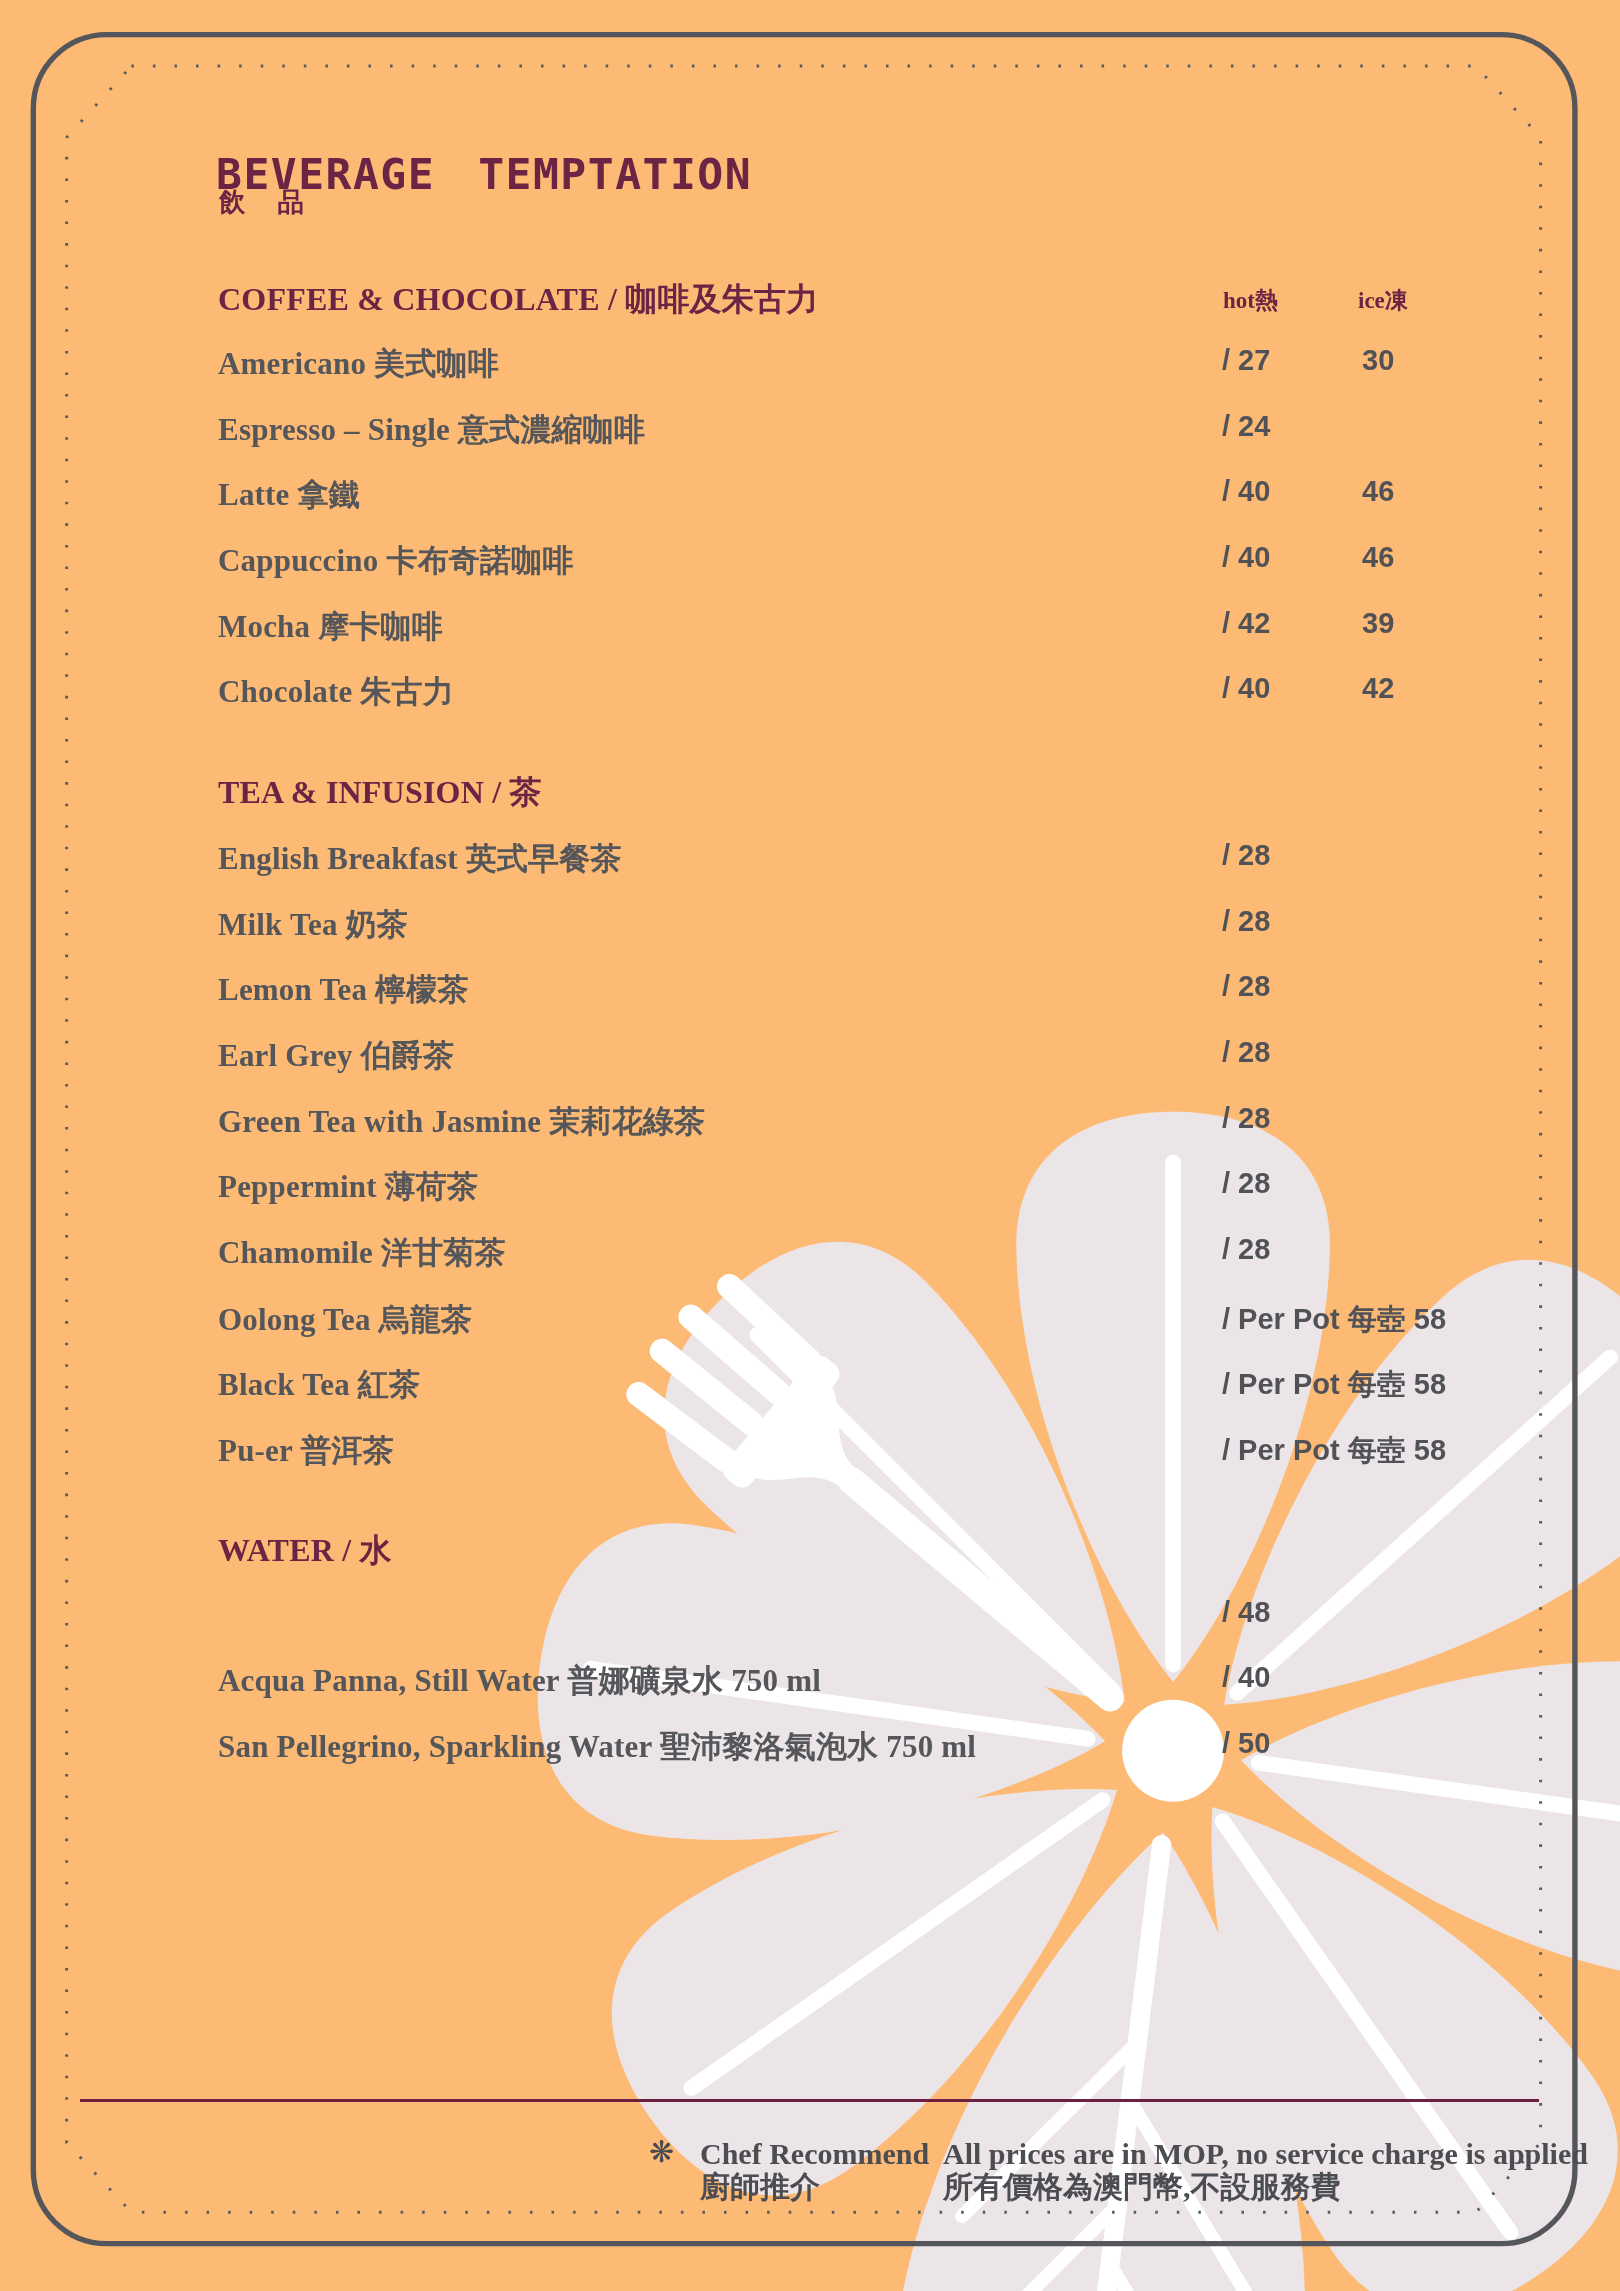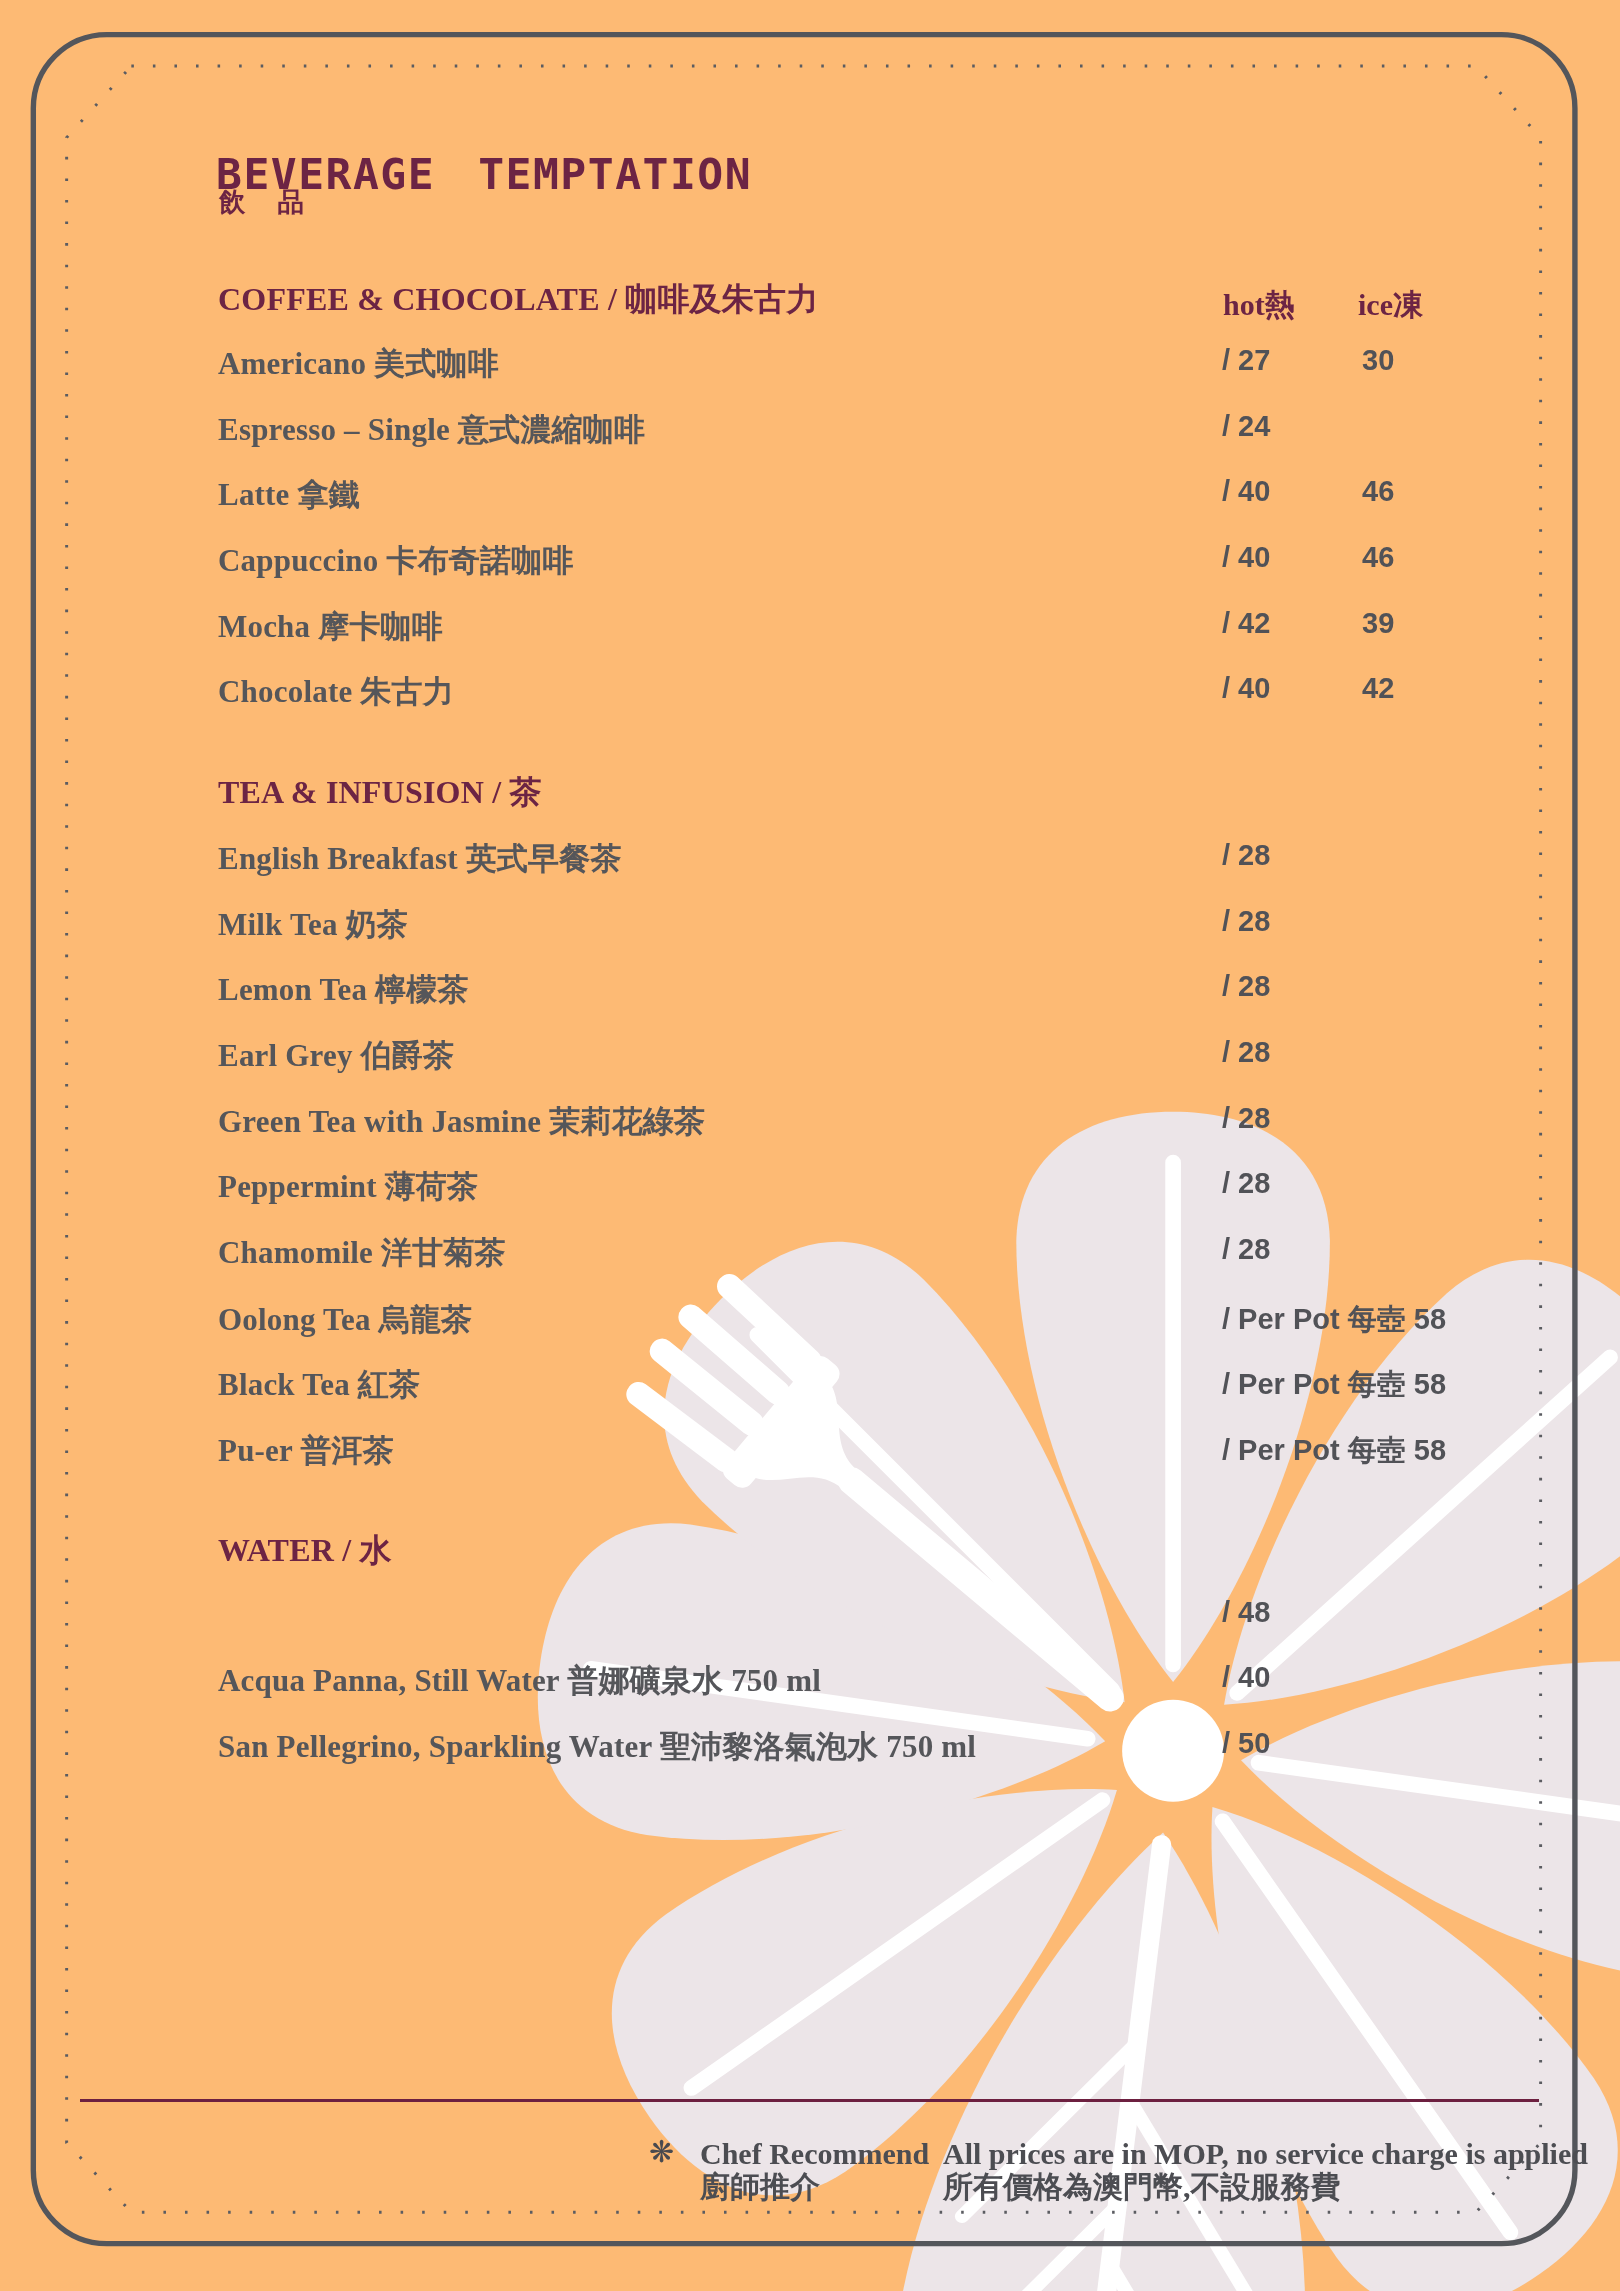--- a/index.html
+++ b/index.html
@@ -17,21 +17,21 @@
   }
   .subtitle{
     position:absolute;left:219px;top:184px;font-size:26.5px;font-weight:600;
     letter-spacing:12.7px;color:#6c2444;white-space:nowrap;
   }
   .section-header{
     position:absolute;left:218px;font-size:32px;font-weight:700;color:#6c2444;
     white-space:nowrap;letter-spacing:0.2px;
   }
   .col-head{
-    position:absolute;font-size:30px;font-weight:700;color:#6c2444;white-space:nowrap;text-align:center;
+    position:absolute;font-size:23px;font-weight:700;color:#6c2444;white-space:nowrap;text-align:center;
   }
   .row{position:absolute;left:0;width:1620px;height:43px;}
   .item-name{
     position:absolute;left:218px;top:0;font-size:31px;font-weight:600;color:#55565a;
     white-space:nowrap;letter-spacing:0.2px;
   }
   .price{
     position:absolute;top:1px;font-size:29px;font-weight:600;color:#515257;
     font-family:"Liberation Sans","DejaVu Sans",sans-serif;white-space:nowrap;
   }

